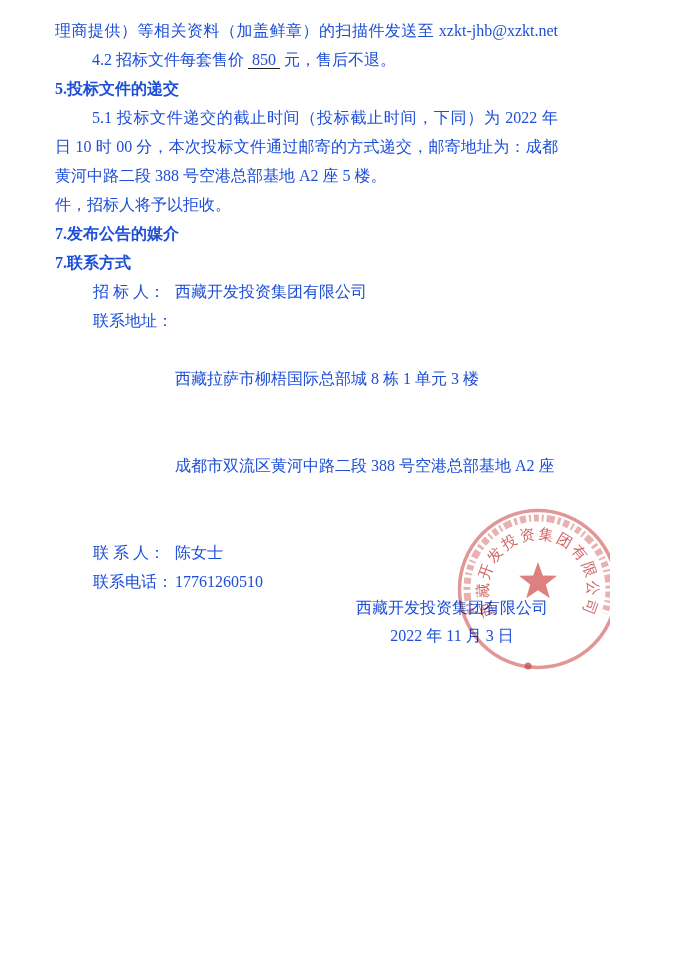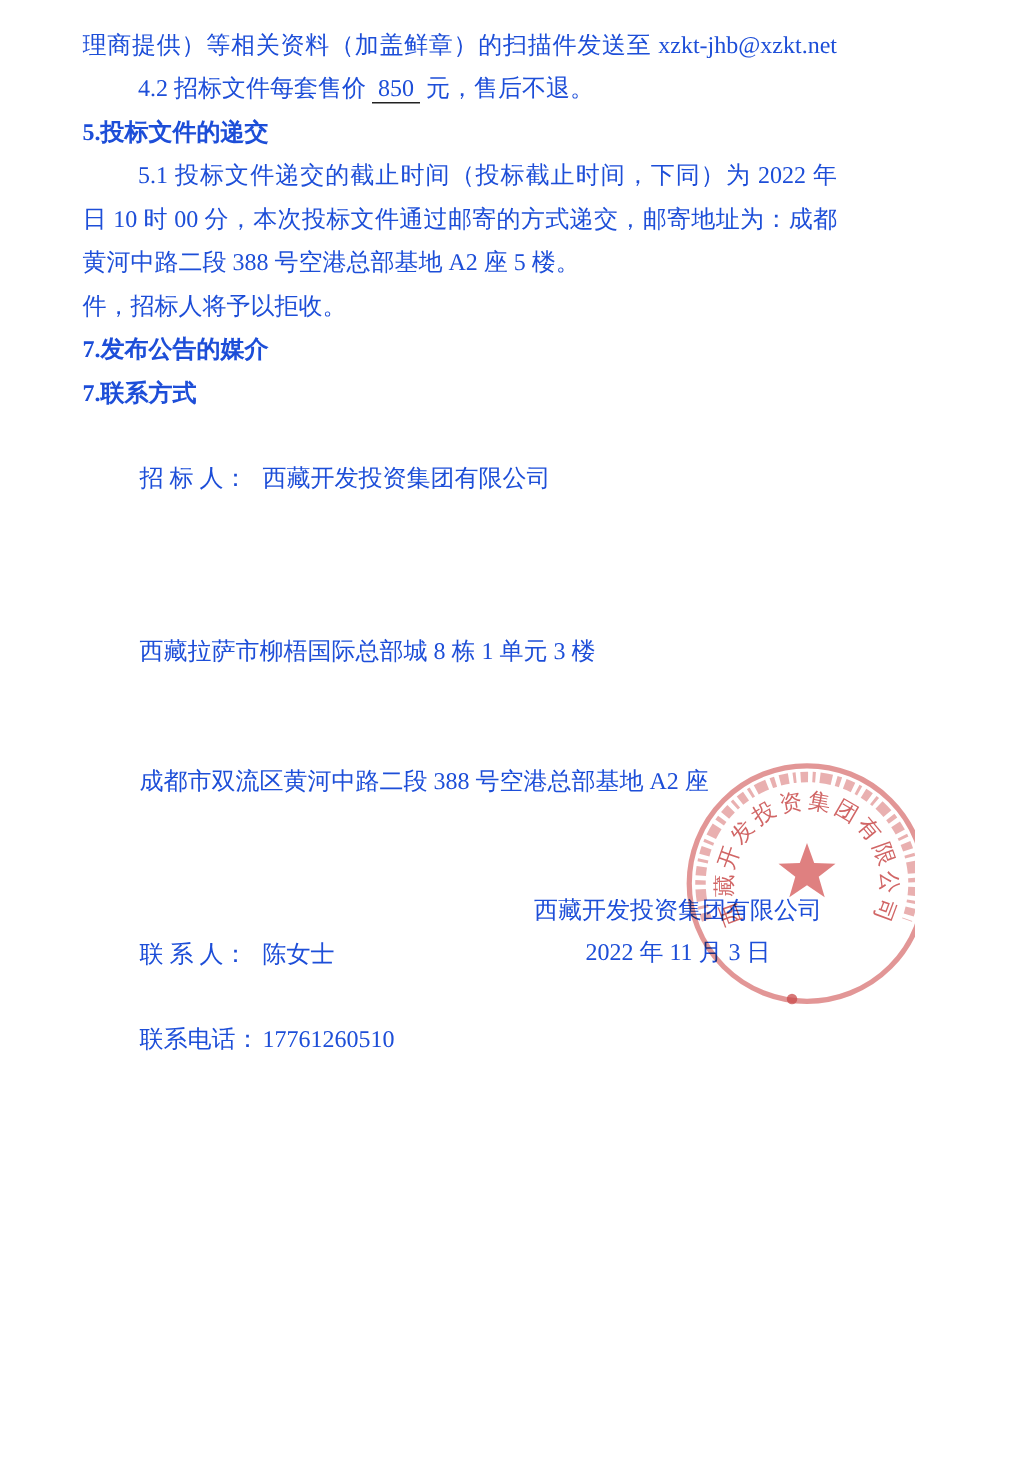--- a/index.html
+++ b/index.html
@@ -14,21 +14,21 @@
     color: #1d4ed8;
     padding: 16px 52px 0 55px;
     box-sizing: border-box;
     overflow: hidden;
   }
   .l { height: 29px; white-space: nowrap; }
   .j { text-align: justify; text-align-last: justify; white-space: normal; overflow: hidden; }
   .ind { text-indent: 37px; }
   .h { font-weight: bold; }
   .u { border-bottom: 1.5px solid #222; padding: 0 4px; }
-  .row { display: flex; padding-left: 38px; margin-top: 28px; }
+  .row { display: flex; padding-left: 38px; }
   .lab { width: 82px; flex: none; white-space: pre; }
   .val { white-space: pre; }
   .sig {
     position: absolute;
     top: 594px;
     right: 62px;
     text-align: center;
     line-height: 28px;
   }
   .stamp {
@@ -57,20 +57,21 @@
   <div class="l h">7.发布公告的媒介</div>
 
   <div class="l h">7.联系方式</div>
 
   <div class="row">
     <div class="lab">招 标 人：</div>
     <div class="val">西藏开发投资集团有限公司</div>
   </div>
 
   <div class="row">
+    <div class="lab">联系地址：</div>
     <div class="val">
       <div>西藏拉萨市柳梧国际总部城 8 栋 1 单元 3 楼</div>
       <div>成都市双流区黄河中路二段 388 号空港总部基地 A2 座</div>
     </div>
   </div>
 
   <div class="row">
     <div class="lab">联 系 人：</div>
     <div class="val">陈女士</div>
   </div>

